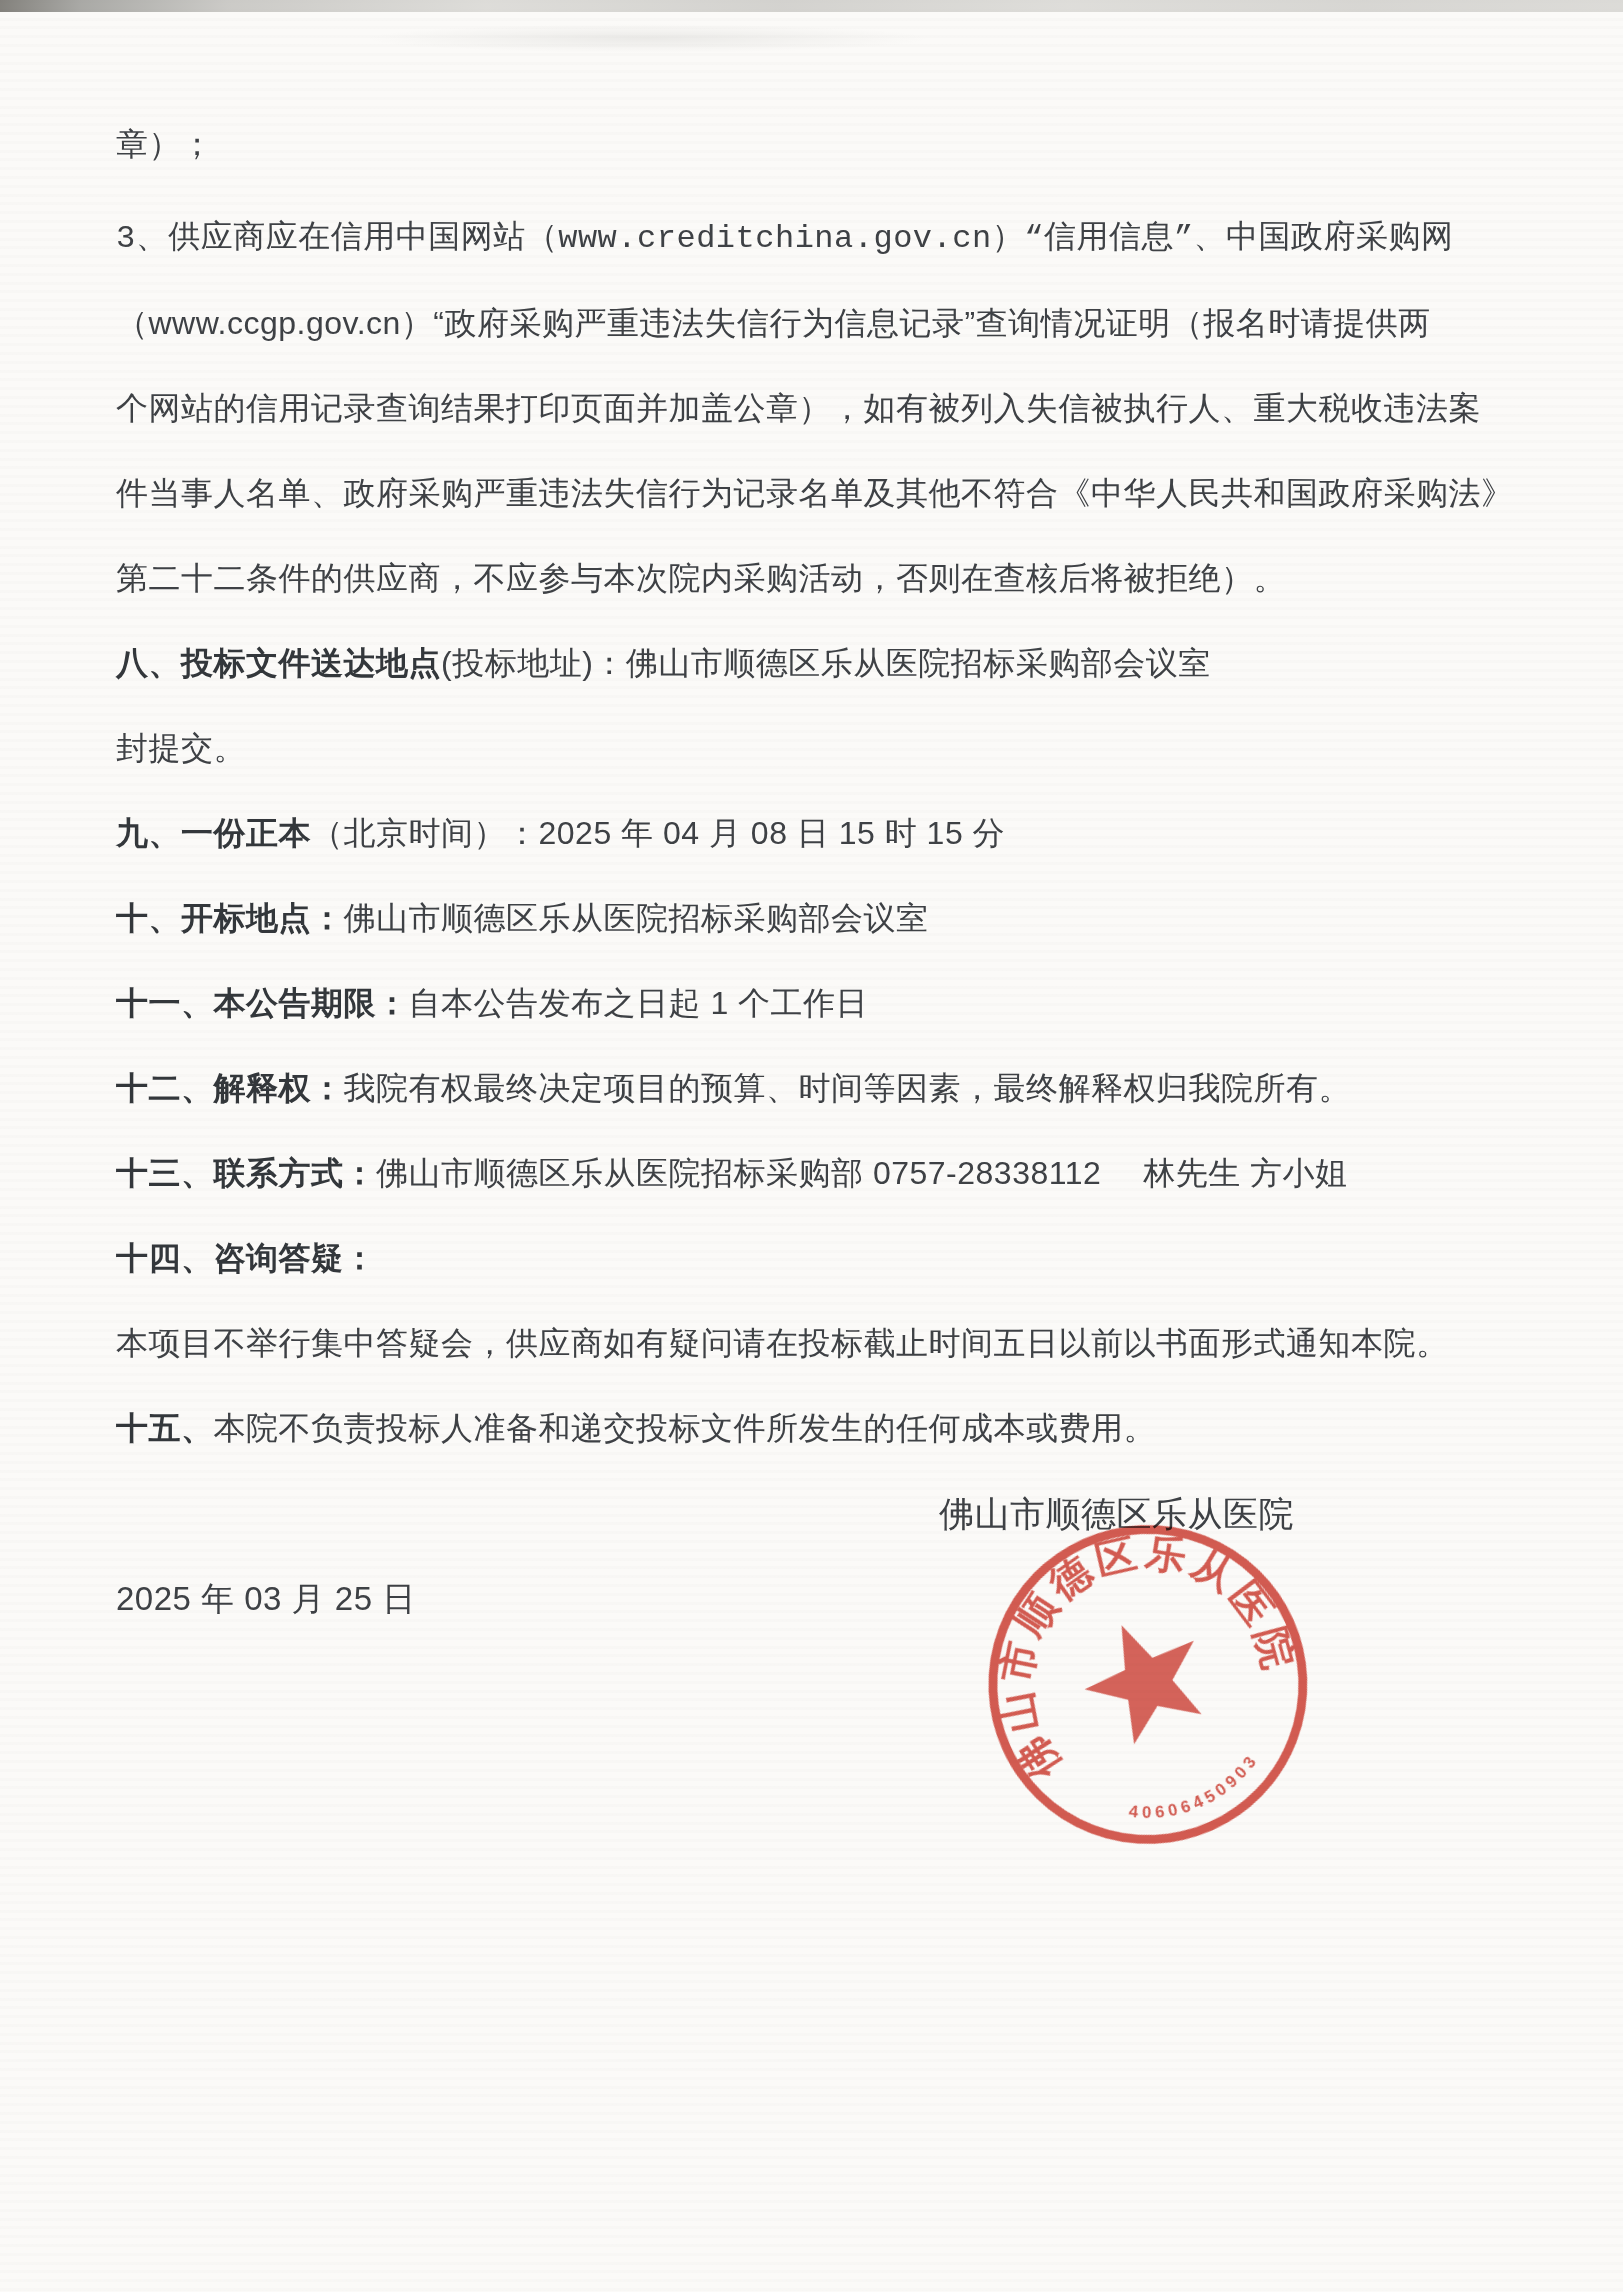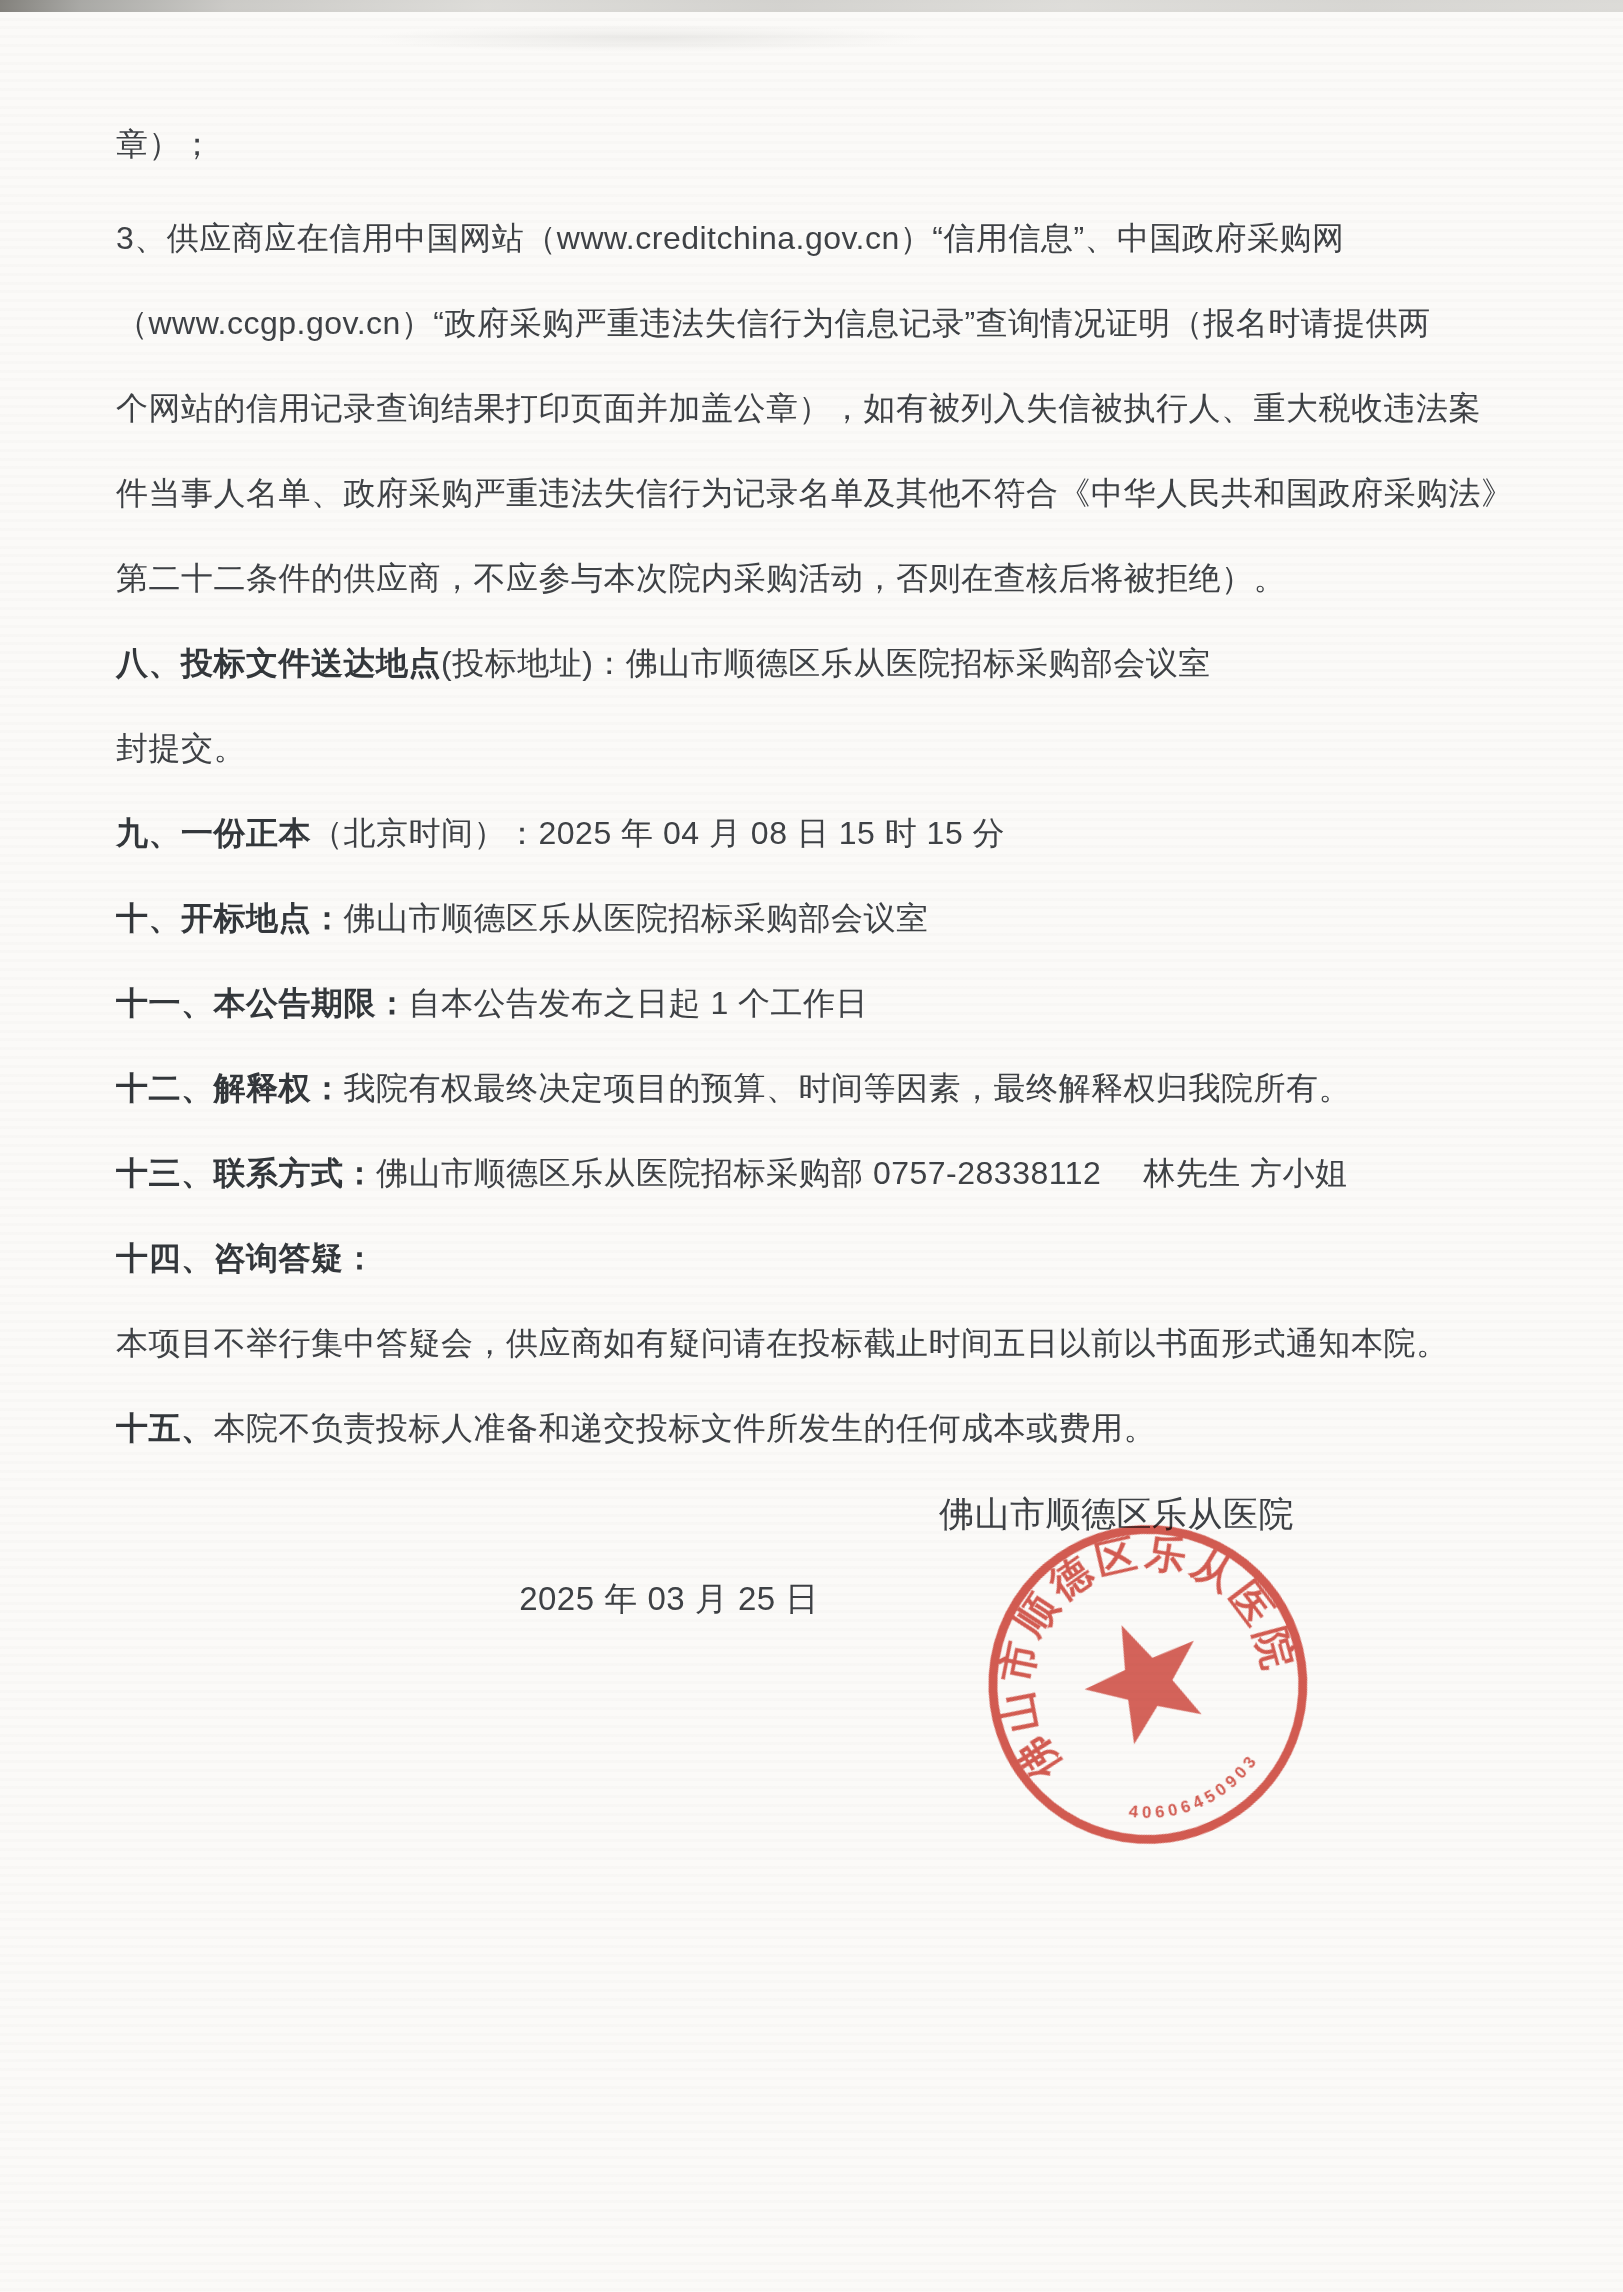--- a/index.html
+++ b/index.html
@@ -34,28 +34,28 @@
   .doc{
     position:absolute;left:116px;top:102px;right:86px;
   }
   .line{
     font-size:32px;
     line-height:85px;
     letter-spacing:0.5px;
     white-space:pre;
   }
   .line .b{font-weight:bold;color:var(--ink-bold);}
-  .mt8{margin-top:8.8px;}
+  .mt8{margin-top:8.8px;font-family:Liberation Mono, monospace;}
   .sig{
     text-align:right;
     padding-right:243px;
     font-size:35px;
   }
   .date{
-    text-align:center;
+    text-align:left;
     padding-right:315px;
     font-size:33px;
   }
   .stamp{
     position:absolute;left:972px;top:1507px;
     transform:rotate(-24deg);
     transform-origin:50% 50%;
     mix-blend-mode:multiply;
     opacity:.9;
     filter:blur(0.4px);

